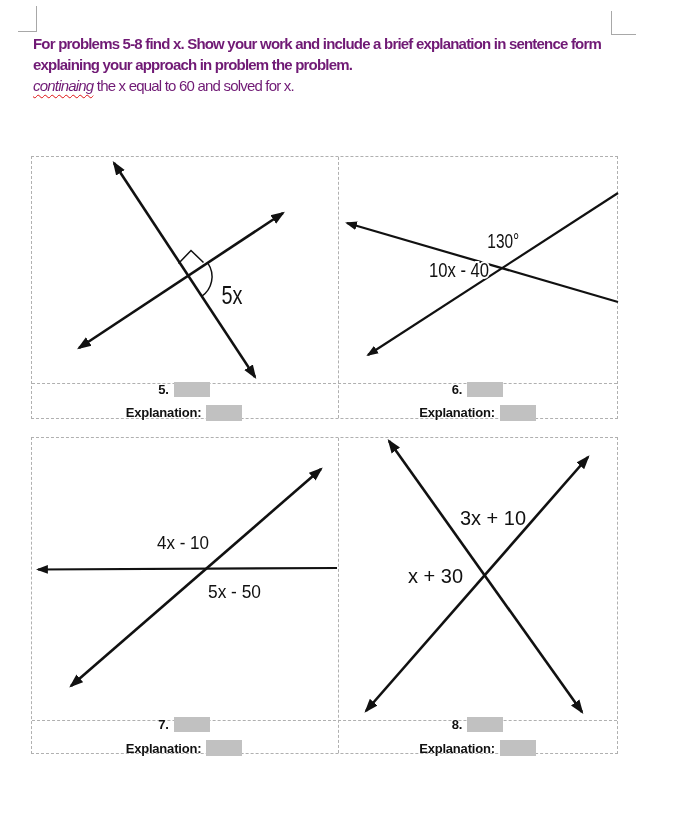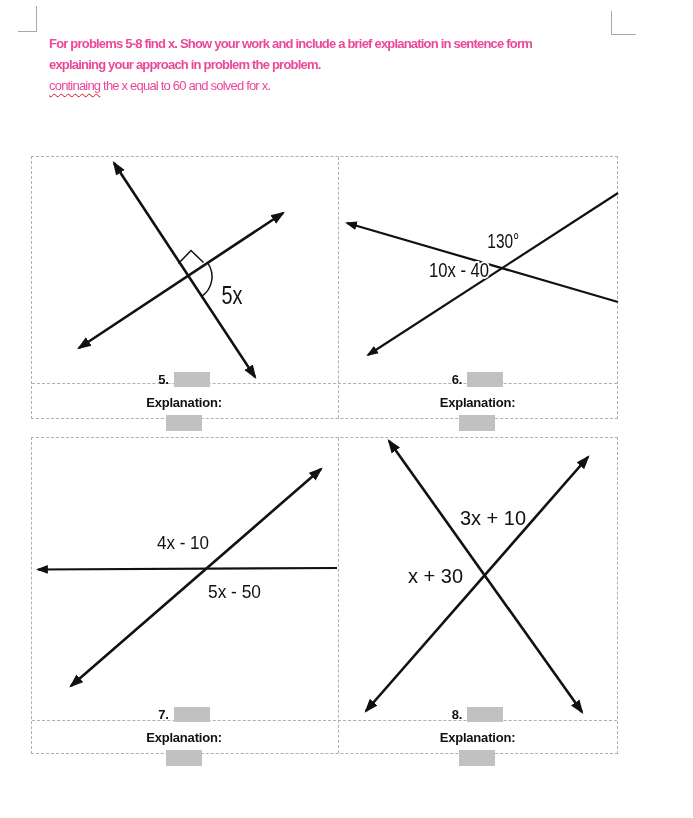--- a/index.html
+++ b/index.html
@@ -7,25 +7,25 @@
   #page{position:relative;width:693px;height:818px;background:#ffffff;overflow:hidden;}
 
   
   .corner{position:absolute;}
   #corner-tl{left:18px;top:6px;width:18px;height:25px;
     border-right:1.5px solid #a8a8a8;border-bottom:1.5px solid #a8a8a8;}
   #corner-tr{left:611px;top:11px;width:24px;height:23px;
     border-left:1.5px solid #a8a8a8;border-bottom:1.5px solid #a8a8a8;}
 
   
-  #header-block{position:absolute;left:49px;top:33px;color:#ec4899;
-    font-size:13px;line-height:21px;letter-spacing:-0.8px;white-space:nowrap;}
+  #header-block{position:absolute;left:33px;top:33px;color:#701a75;
+    font-size:15px;line-height:21px;letter-spacing:-0.8px;white-space:nowrap;}
   .hdr-bold{font-weight:700;}
   .misspell{text-decoration-line:underline;text-decoration-style:wavy;
-    text-decoration-color:#dd1111;text-decoration-thickness:1px;text-underline-offset:3px;}
+    text-decoration-color:#dd1111;text-decoration-thickness:1px;text-underline-offset:3px;font-style:italic;}
 
   
   .wtable{position:absolute;border:1px dashed #b0b0b0;box-sizing:border-box;}
   #table-top{left:31px;top:156px;width:587px;height:263px;}
   #table-bottom{left:31px;top:437px;width:587px;height:317px;}
   .vdiv{position:absolute;top:0;bottom:0;border-left:1px dashed #b0b0b0;width:0;}
   .hdiv{position:absolute;left:0;right:0;border-top:1px dashed #b0b0b0;height:0;}
 
   
   .diag{position:absolute;overflow:visible;}
@@ -33,21 +33,21 @@
   .ln{stroke-width:2.6;}
   .ln-thin{stroke-width:2.2;}
   .mark{stroke:#111;stroke-width:1.5;fill:none;}
   .diag text{fill:#111;font-family:"Liberation Sans","DejaVu Sans",sans-serif;}
   .halo{paint-order:stroke;stroke:#ffffff;stroke-width:4px;}
 
   
   .ansrow{position:absolute;display:flex;flex-direction:column;align-items:center;
     justify-content:center;color:#111;}
   .ans-line{display:flex;align-items:center;justify-content:center;gap:5px;}
-  .ans-line + .ans-line{margin-top:8px;flex-direction:column;}
+  .ans-line + .ans-line{margin-top:8px;}
   .ans-label{font-weight:700;font-size:13px;letter-spacing:-0.2px;white-space:nowrap;}
   .ans-box{width:36px;height:15px;background:#c1c1c1;}
   .expl-box{width:36px;height:16px;background:#c1c1c1;}
 </style>
 </head>
 <body>
 
 <div id="page">
 
   <div id="corner-tl" class="corner"></div>

